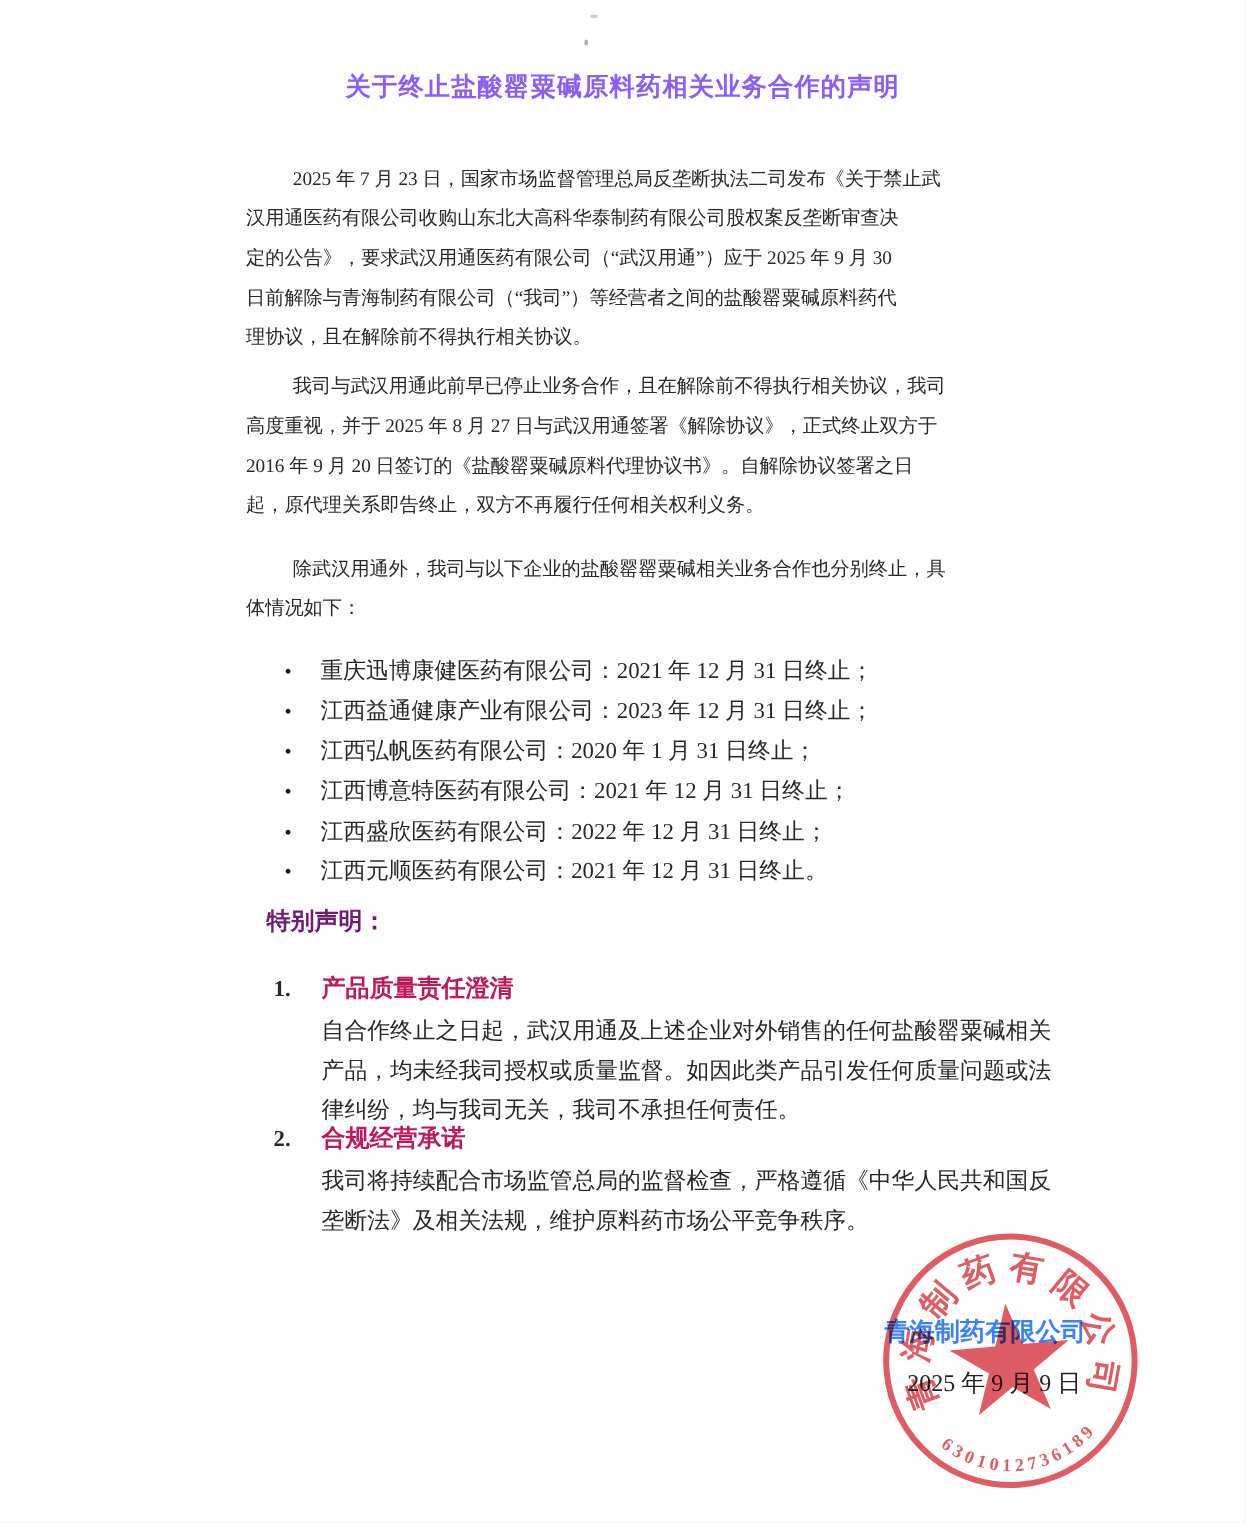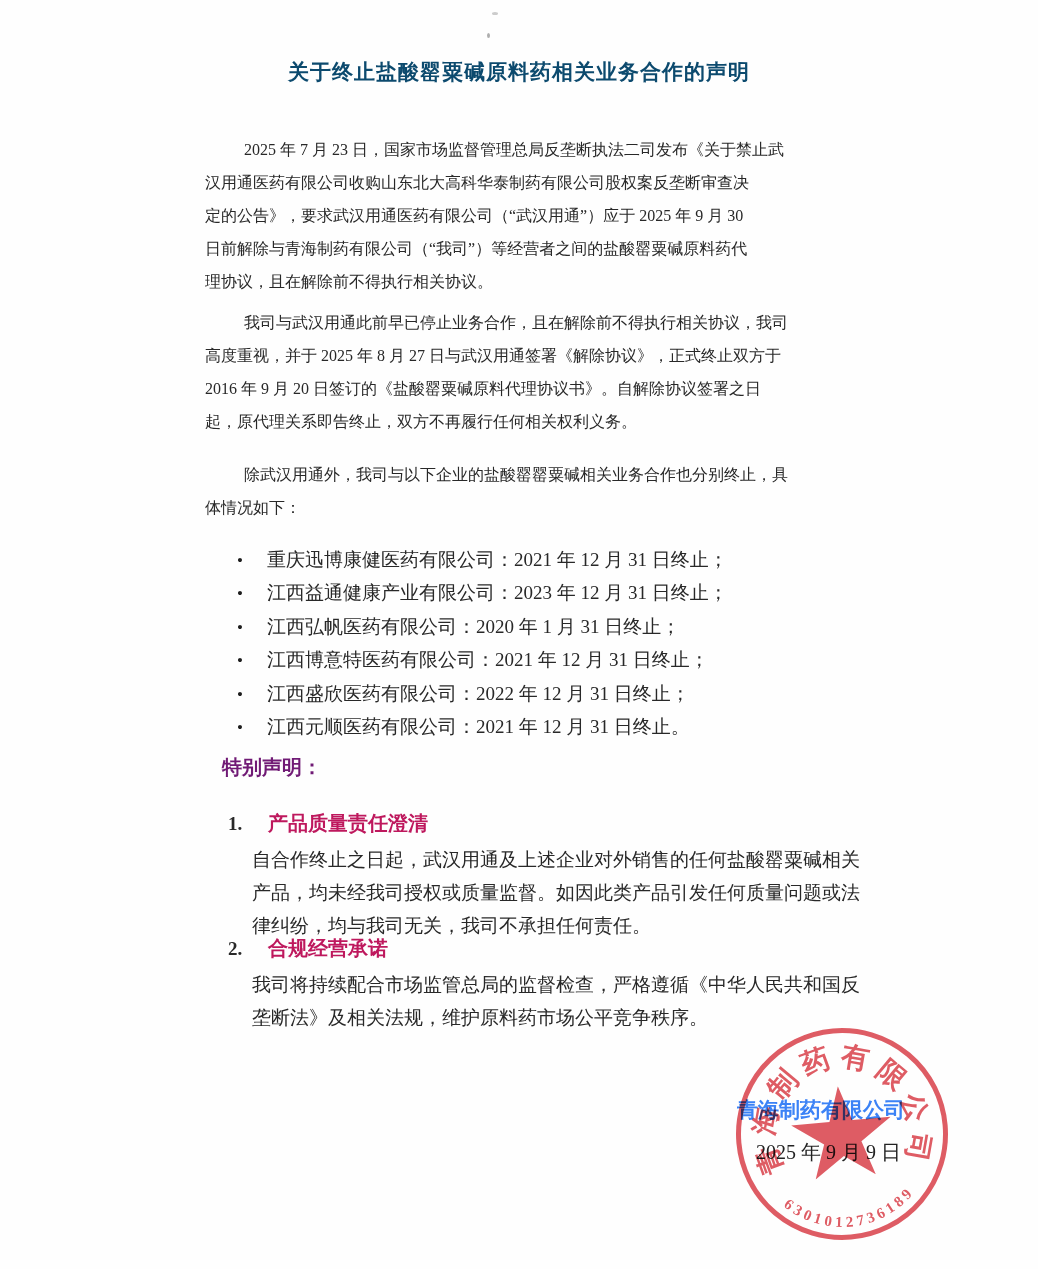--- a/index.html
+++ b/index.html
@@ -4,21 +4,21 @@
 <style>
   html,body{margin:0;padding:0;background:#e8e8e8;}
   .page{
     position:relative;width:1038px;height:1269px;background:#fefefe;
     margin:0 auto;overflow:hidden;
     font-family:"Liberation Serif","DejaVu Serif",serif;color:#282828;
   }
   .title{
     position:absolute;top:58px;left:0;width:1038px;text-align:center;
     font-family:"Liberation Sans","DejaVu Sans",sans-serif;
-    font-weight:700;font-size:21px;letter-spacing:1px;color:#0c4a6e;
+    font-weight:700;font-size:21px;letter-spacing:1px;color:#8b5cf6;
   }
   .para{position:absolute;left:205px;width:690px;font-size:16px;}
   .para .ln{height:33px;line-height:33px;white-space:nowrap;}
   .para .ind{padding-left:39px;}
   .p1{top:133px}.p2{top:306px}.p3{top:458px}
   .bullets{position:absolute;left:237px;top:543px;font-size:19px;}
   .bullet-row{height:33.4px;line-height:33.4px;white-space:nowrap;}
   .bm{display:inline-block;width:30px;color:#1d1d1d;font-size:17px;}
   .special{
     position:absolute;left:222px;top:754px;
@@ -27,21 +27,21 @@
   }
   .item-head{position:absolute;left:228px;white-space:nowrap;}
   .ih1{top:810px}.ih2{top:935px}
   .item-num{display:inline-block;width:40px;font-weight:700;font-size:19px;}
   .item-title{
     font-family:"Liberation Sans","DejaVu Sans",sans-serif;
     font-weight:700;font-size:20px;color:#be185d;
   }
   .item-body{position:absolute;left:252px;width:660px;font-size:19px;}
   .ib1{top:843px}.ib2{top:968px}
-  .item-body .ln{height:33px;line-height:33px;white-space:nowrap;}
+  .item-body .ln{height:33px;line-height:33px;white-space:nowrap;margin-left:16px;}
   .sig-company{position:absolute;left:737px;top:1096px;font-size:21px;font-weight:600;color:#3b82f6;white-space:nowrap;}
   .sig-date{position:absolute;left:756px;top:1139px;font-size:20px;color:#222;white-space:nowrap;}
   .speck{position:absolute;background:#9a9a9a;border-radius:50%;}
   .sp1{left:492px;top:12px;width:6px;height:3px;opacity:.5}
   .sp2{left:487px;top:33px;width:3px;height:5px;opacity:.8}
   
   .stamp{
     position:absolute;left:736px;top:1028px;width:212px;height:212px;
     transform:rotate(-5deg);mix-blend-mode:multiply;opacity:.92;pointer-events:none;
   }

